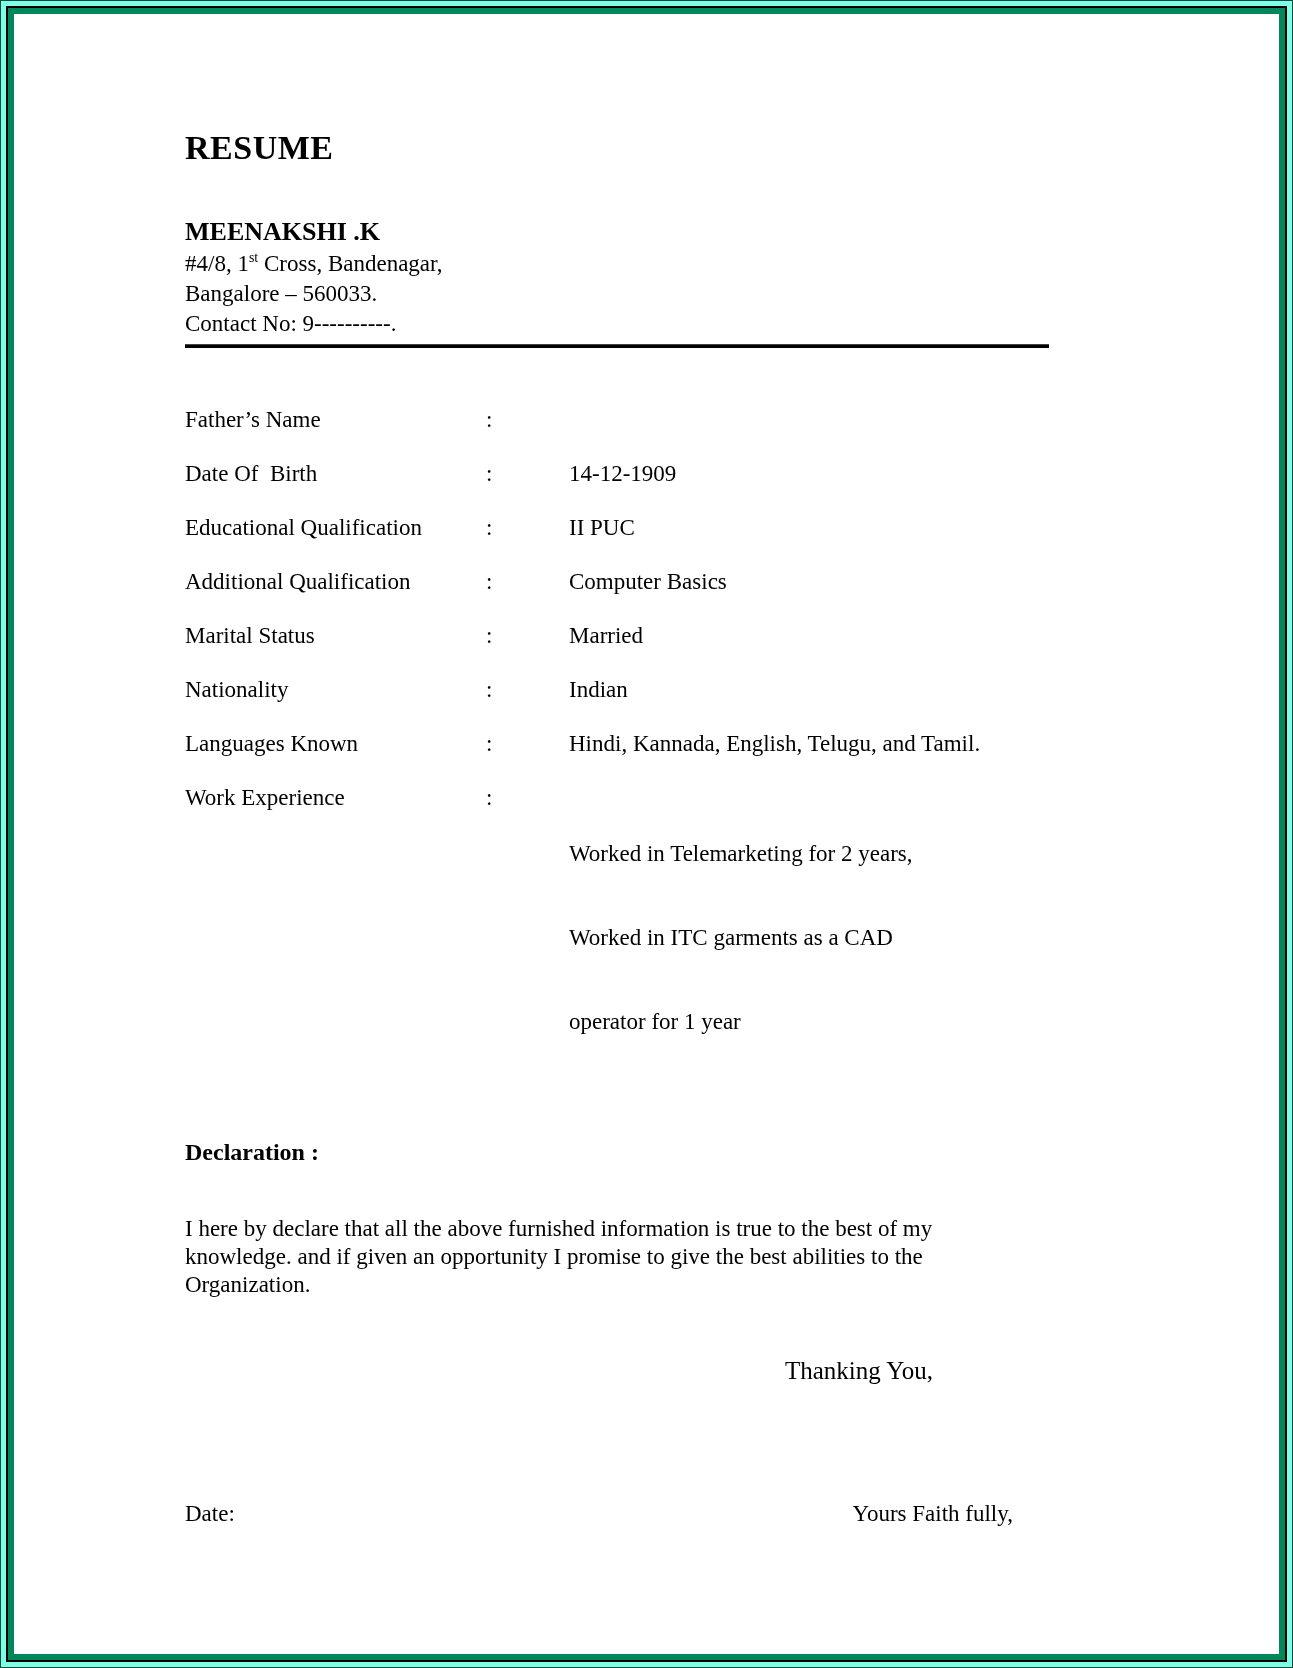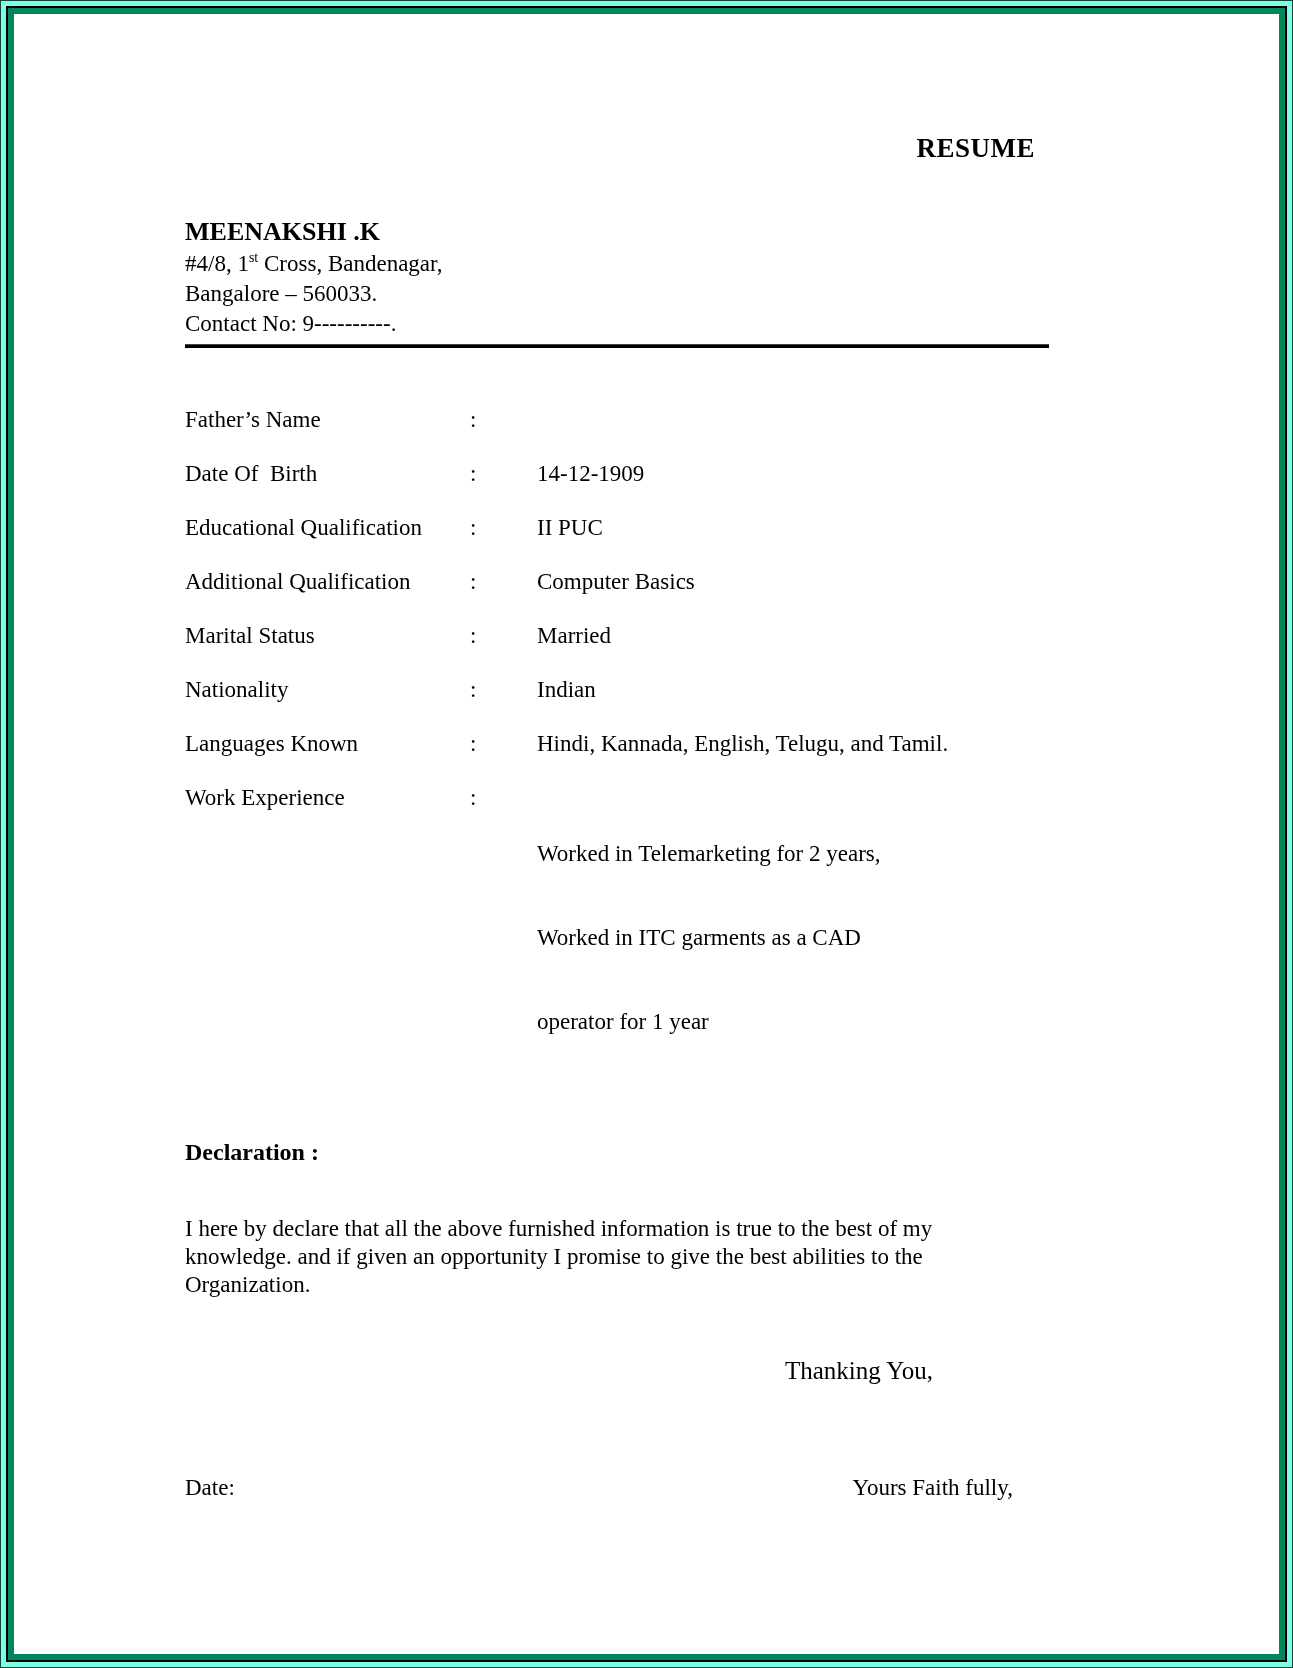--- a/index.html
+++ b/index.html
@@ -29,22 +29,22 @@
     box-sizing: border-box;
     width: 100%;
     height: 100%;
     border: 6px solid #00875C;
     background: #ffffff;
     padding: 0 244px 0 171px;
     overflow: hidden;
   }
   .title {
     margin: 119px 0 0 0;
-    text-align: right;
-    font-size: 27px;
+    text-align: left;
+    font-size: 34px;
     font-weight: bold;
     letter-spacing: 0.5px;
     line-height: 30px;
   }
   .header-block { margin-top: 52px; }
   .name {
     font-size: 26px;
     font-weight: bold;
     line-height: 34px;
   }
@@ -61,20 +61,21 @@
     border-top: 1px solid #444444;
     border-bottom: 3px solid #000000;
   }
   .details { margin-top: 58px; }
   .row {
     display: flex;
     align-items: flex-start;
     margin-bottom: 26px;
     font-size: 23px;
     line-height: 28px;
+    gap: 16px;
   }
   .row:last-child { margin-bottom: 0; }
   .cell-label { width: 285px; flex: 0 0 285px; white-space: pre-wrap; }
   .cell-colon { width: 67px;  flex: 0 0 67px; }
   .cell-value { flex: 1 1 auto; white-space: pre-wrap; }
   .decl-heading {
     margin-top: 45px;
     font-size: 24px;
     font-weight: bold;
     line-height: 30px;
@@ -94,21 +95,21 @@
     line-height: 28px;
   }
   .sig-row {
     display: flex;
     justify-content: space-between;
     align-items: baseline;
     width: 850px;
     font-size: 23px;
     line-height: 28px;
   }
-  .sig-row.date-row  { margin-top: 89px; }
+  .sig-row.date-row  { margin-top: 115px; }
   .right-pad { padding-right: 22px; }
 </style>
 </head>
 <body>
 
 <div class="frame-cyan">
   <div class="frame-black">
     <div class="frame-green">
 
       <h1 class="title">RESUME</h1>

